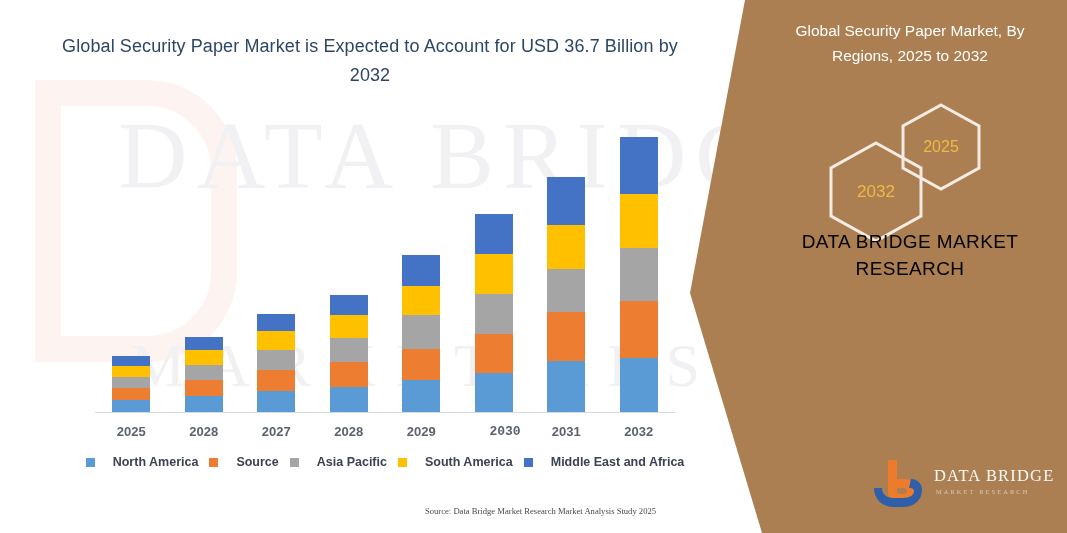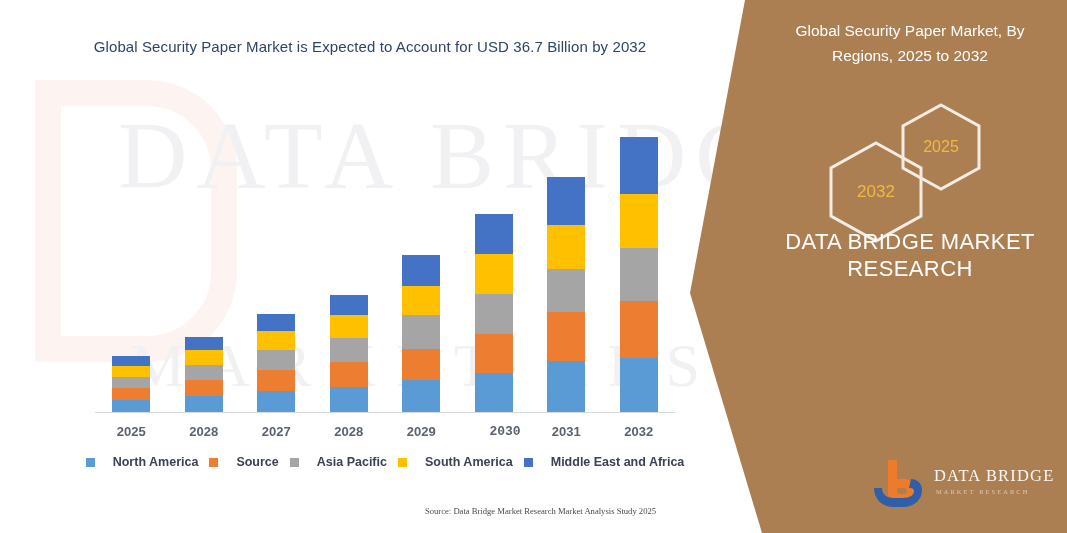--- a/index.html
+++ b/index.html
@@ -10,21 +10,21 @@
     overflow:hidden;
   }
   #stage{position:relative;width:1067px;height:533px;overflow:hidden;background:#fff;}
 
   
   #left-panel{position:absolute;left:0;top:0;width:760px;height:533px;background:#ffffff;}
 
   #chart-title{
     position:absolute;left:60px;top:32px;width:620px;
     text-align:center;
-    font-size:15px;line-height:29px;
+    font-size:18px;line-height:29px;
     color:#2d4667;
     letter-spacing:.1px;
   }
 
   
   #watermark{
     position:absolute;left:0;top:0;width:760px;height:533px;
     pointer-events:none;overflow:hidden;
   }
   .wm-line{
@@ -106,22 +106,22 @@
     color:#f0b942;
     font-size:17px;
   }
   .hexa svg{position:absolute;left:0;top:0;}
   .hexa span{position:relative;z-index:2;}
   #hex-2032{left:136px;top:140px;width:100px;height:104px;}
   #hex-2025{left:208px;top:102px;width:86px;height:90px;font-size:16px;}
 
   #brand-name{
     position:absolute;left:85px;top:228px;width:270px;
-    text-align:center;color:#ffffff;
-    font-size:22px;line-height:27px;letter-spacing:.4px;
+    text-align:center;color:#000000;
+    font-size:19px;line-height:27px;letter-spacing:.4px;
   }
 
   
   #logo{position:absolute;left:180px;top:458px;width:190px;height:55px;}
   #logo-mark{position:absolute;left:0;top:0;width:62px;height:52px;}
   #logo-text{
     position:absolute;left:64px;top:8px;
     font-family:"Liberation Serif", serif;
     font-size:16.5px;letter-spacing:1.2px;color:#ffffff;
     opacity:.96;

